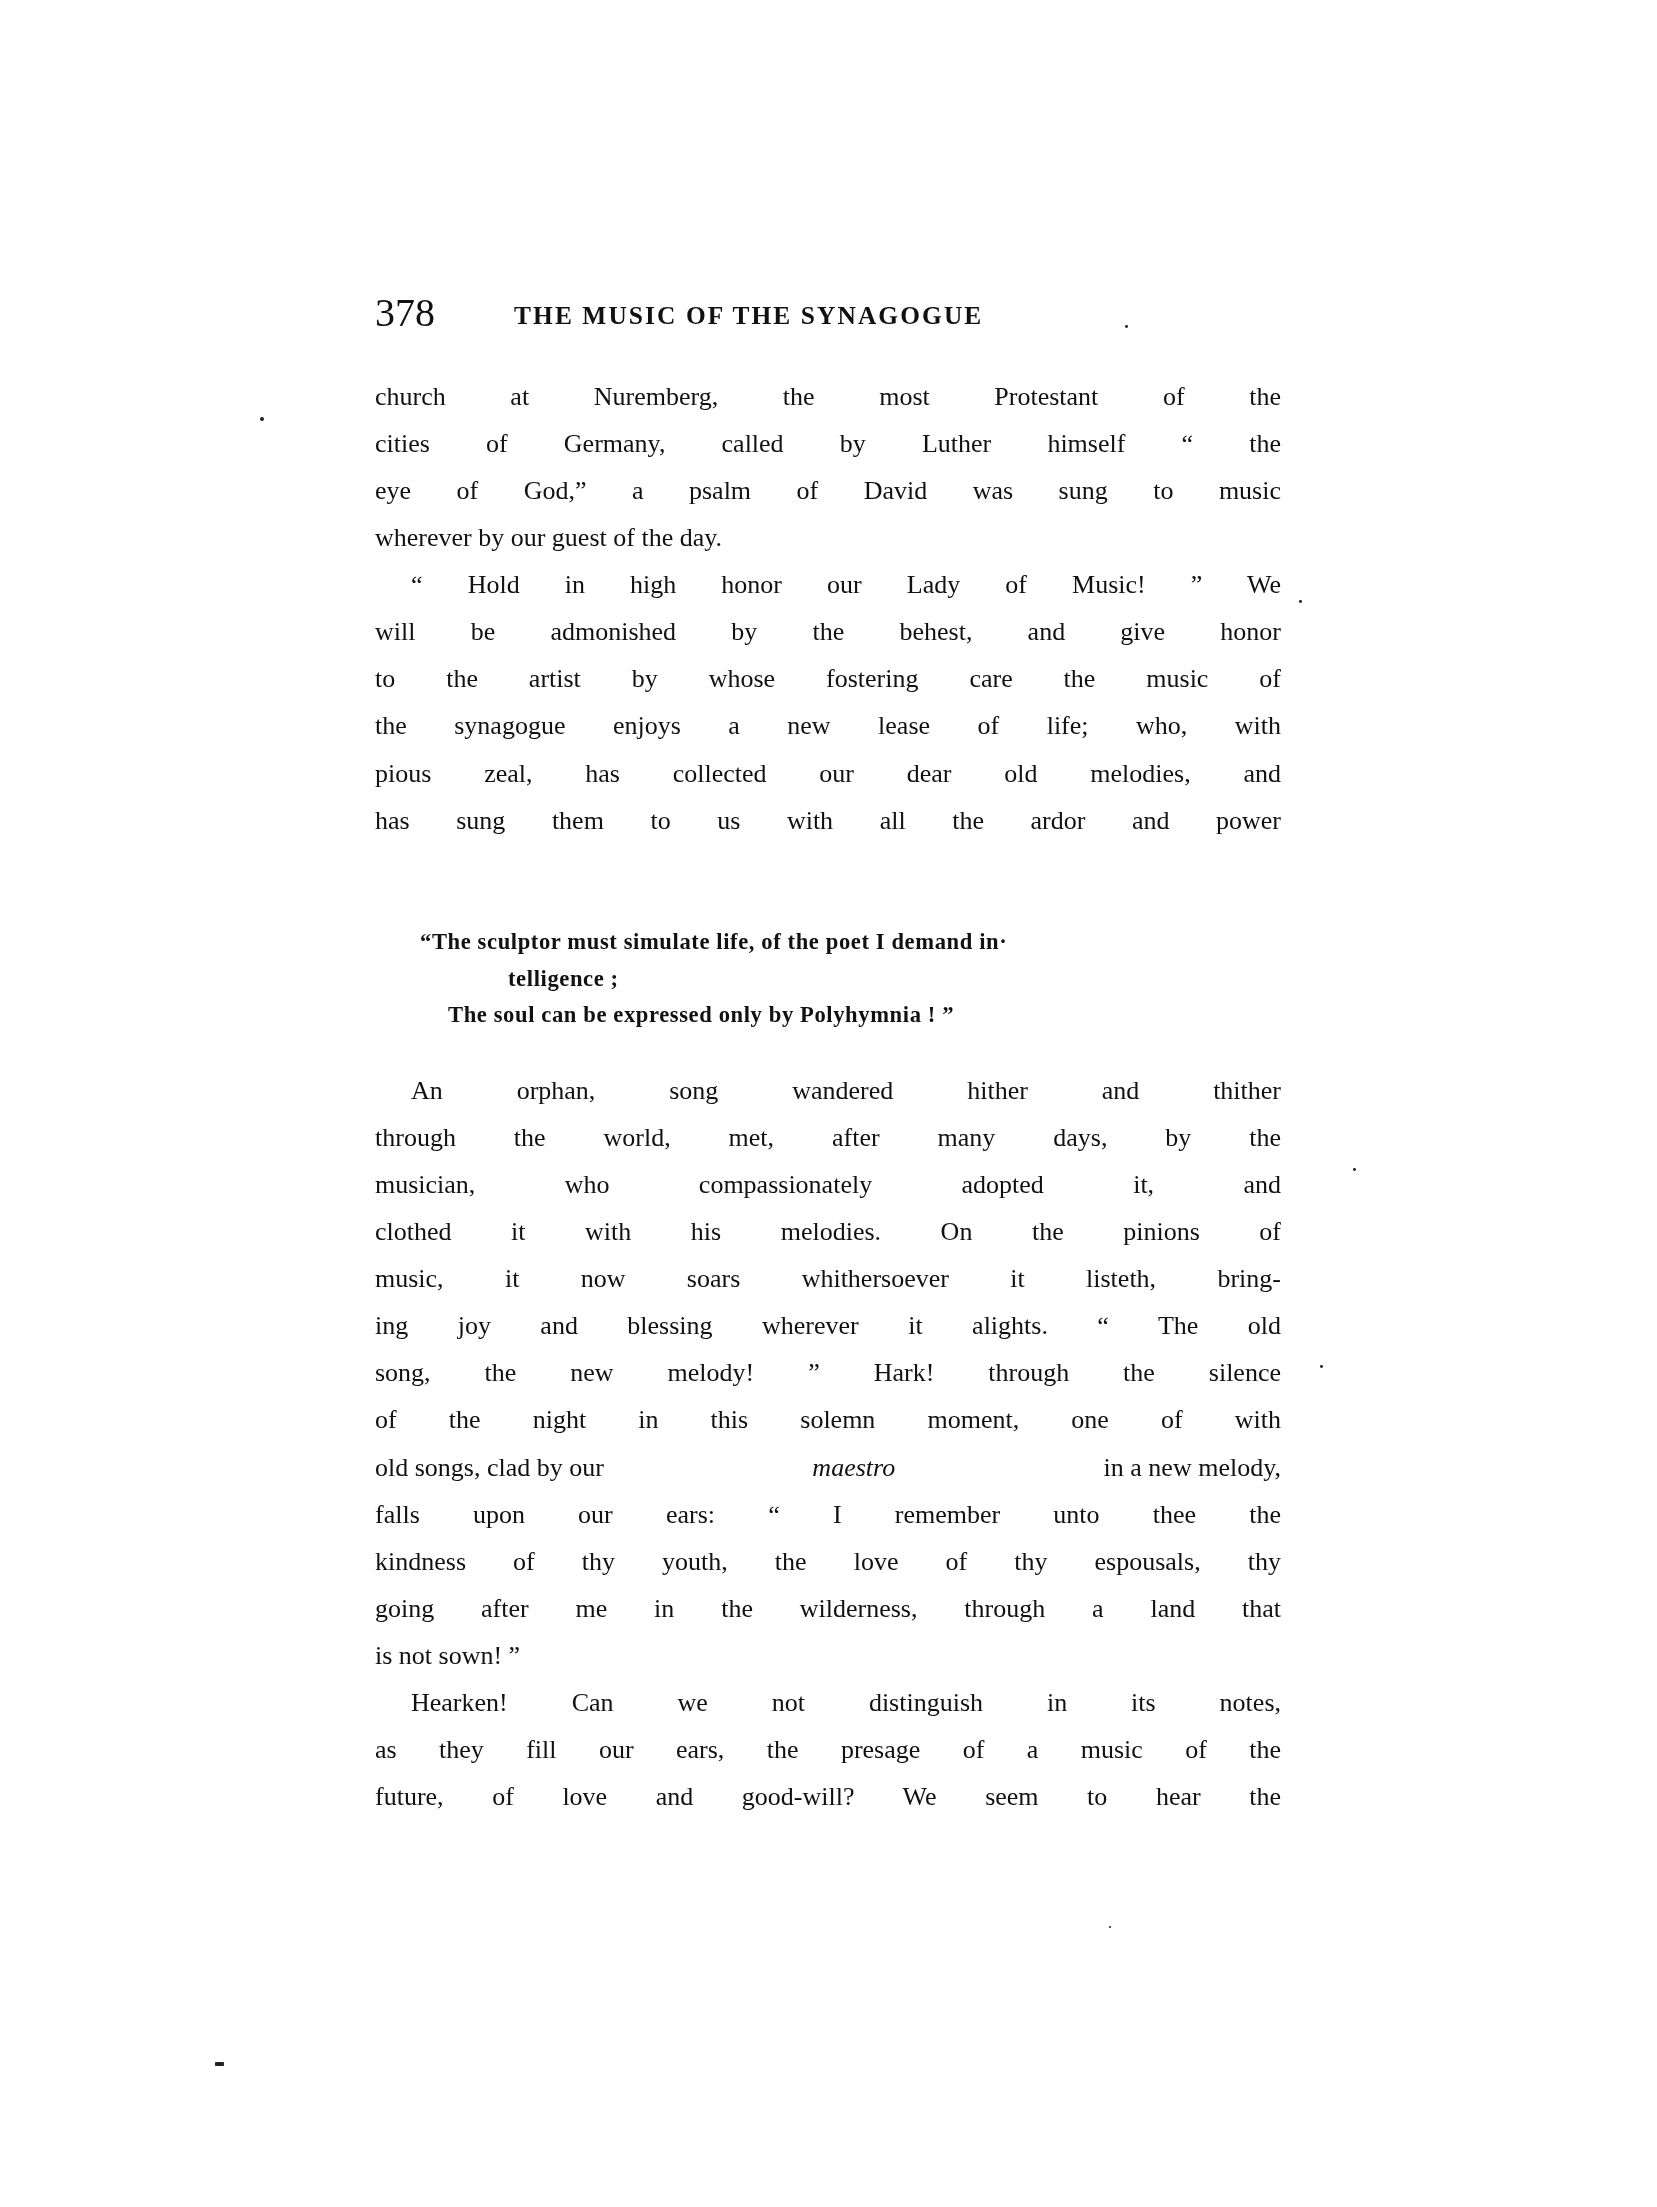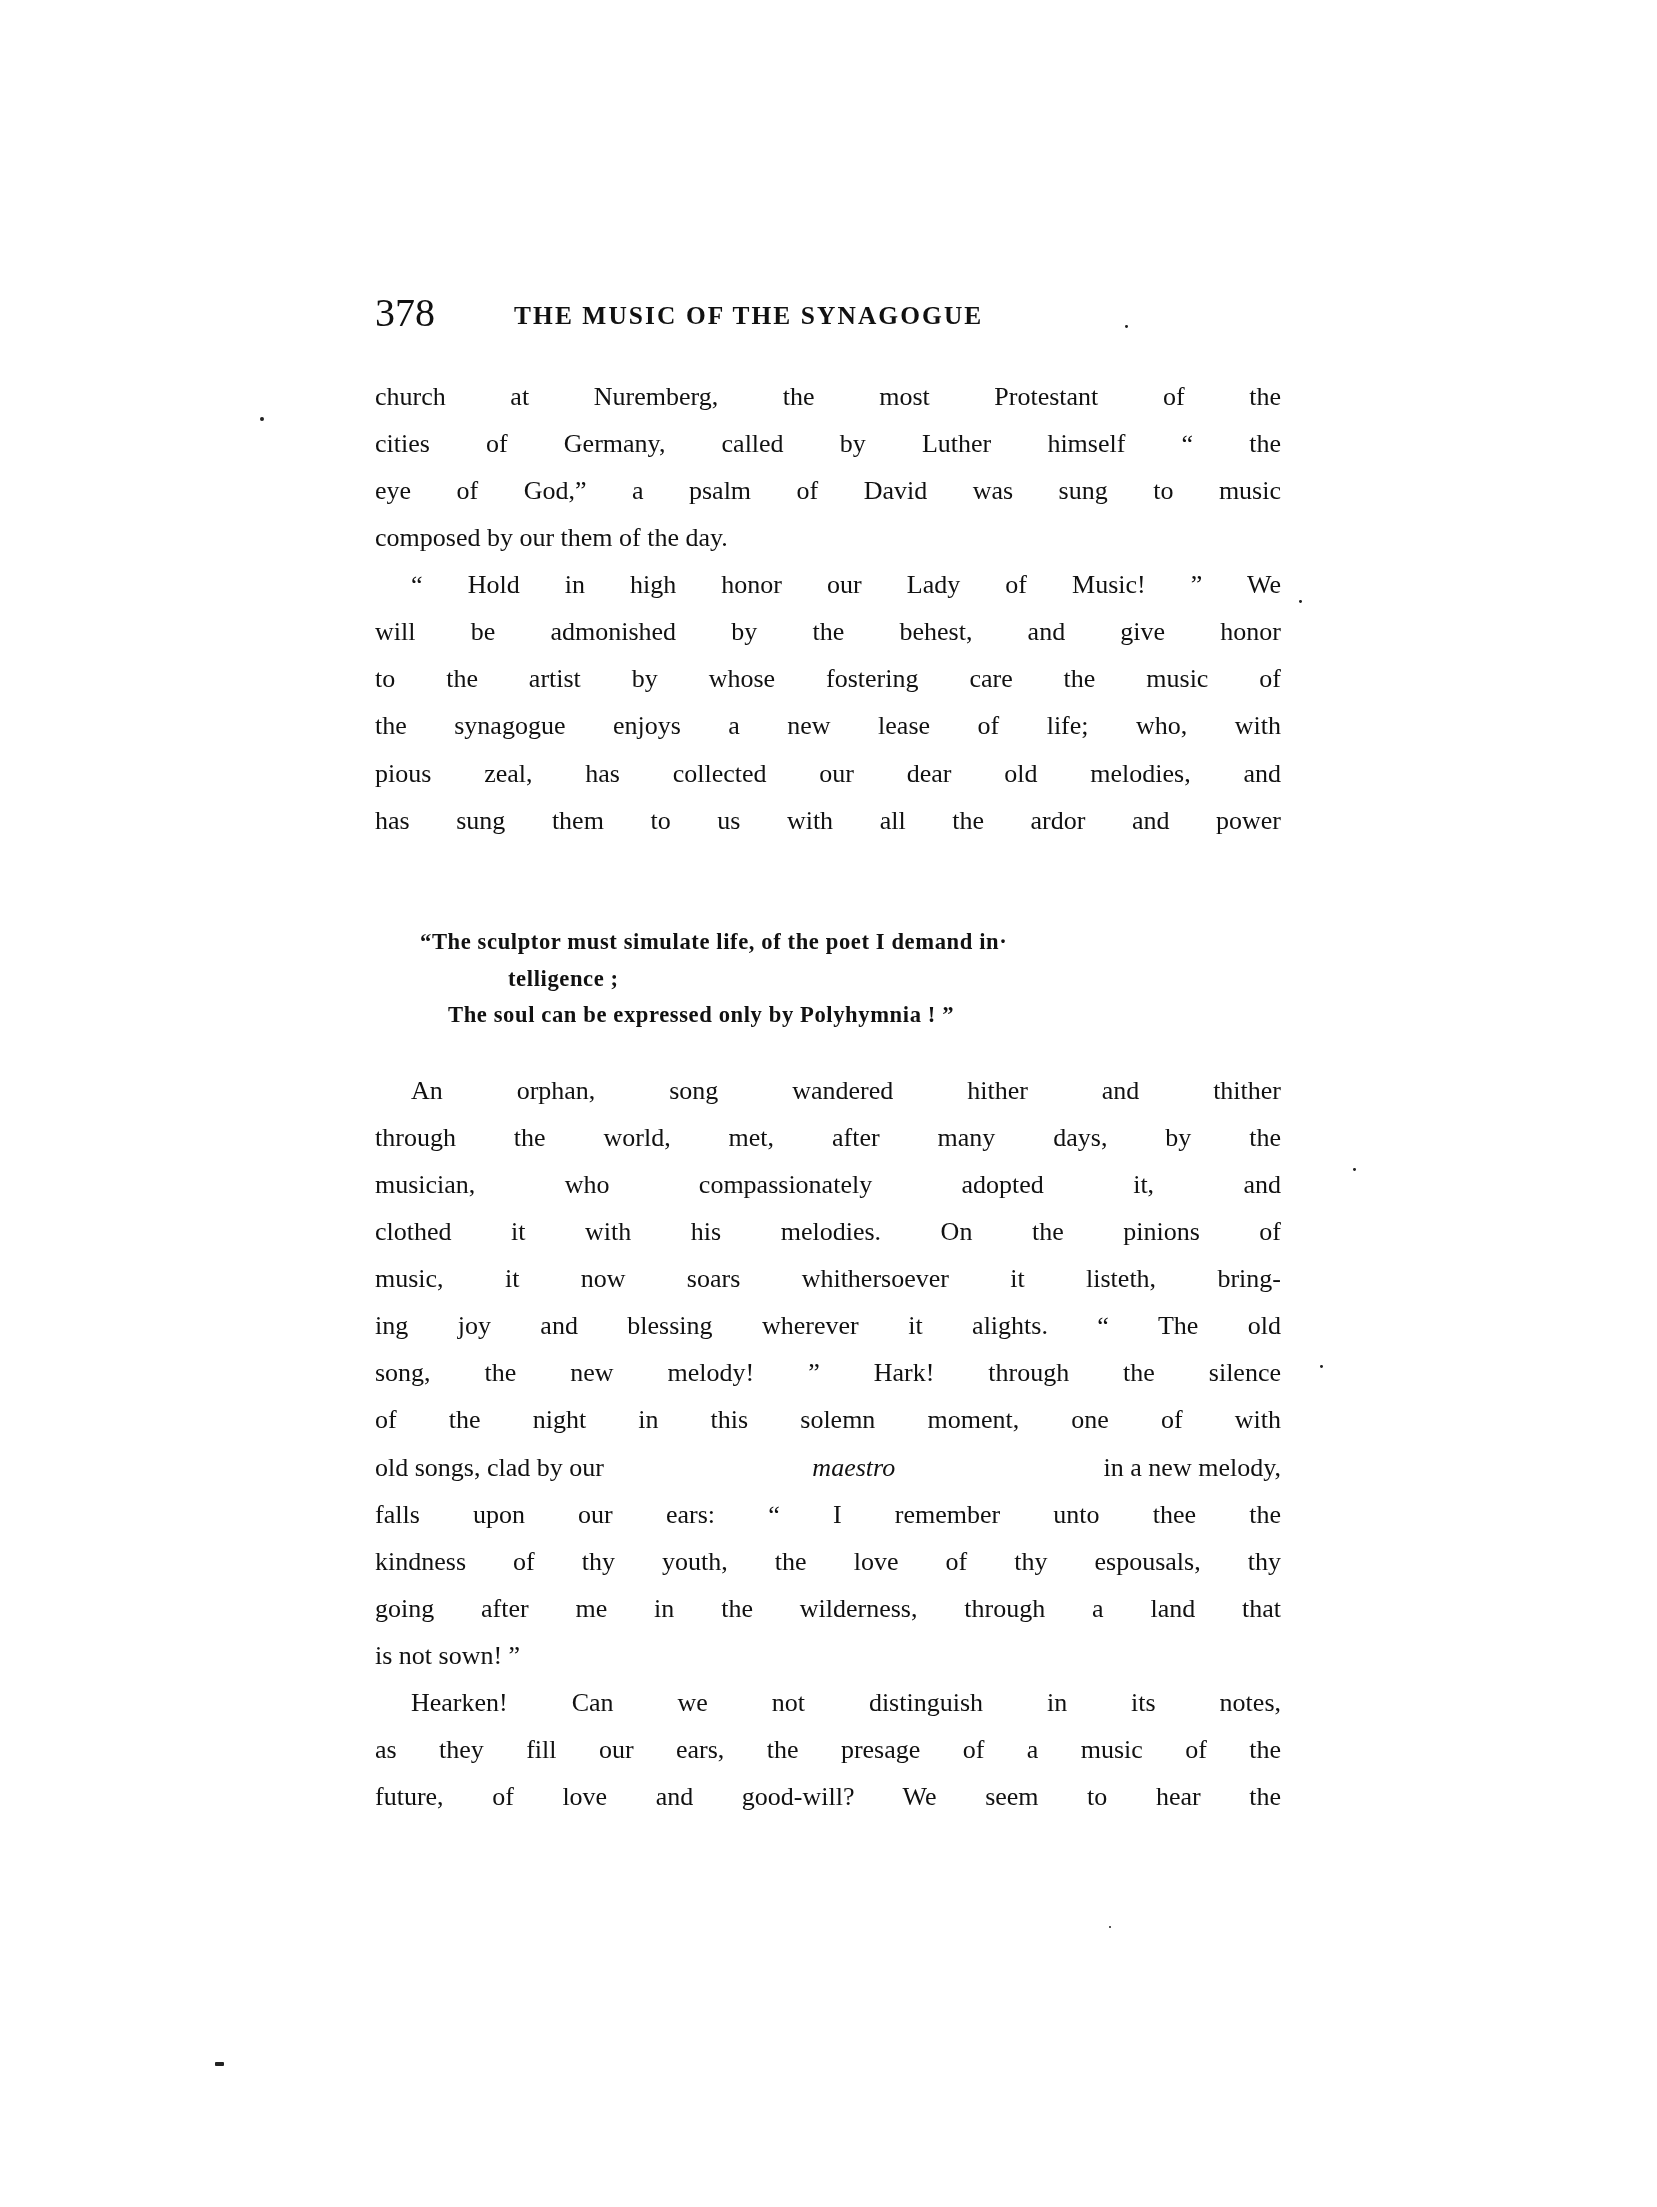--- a/index.html
+++ b/index.html
@@ -25,21 +25,21 @@
 <div class="page">
 
   <div class="running-head">
     <span class="page-number">378</span>
     <span class="head-title">THE MUSIC OF THE SYNAGOGUE</span>
   </div>
 
   <div class="line" style="top:373px">church at Nuremberg, the most Protestant of the</div>
   <div class="line" style="top:420px">cities of Germany, called by Luther himself “ the</div>
   <div class="line" style="top:467px">eye of God,” a psalm of David was sung to music</div>
-  <div class="line last" style="top:514px">composed by our them of the day.</div>
+  <div class="line last" style="top:514px">wherever by our guest of the day.</div>
 
   <div class="line indent" style="top:561px">“ Hold in high honor our Lady of Music! ”  We</div>
   <div class="line" style="top:608px">will be admonished by the behest, and give honor</div>
   <div class="line" style="top:655px">to the artist by whose fostering care the music of</div>
   <div class="line" style="top:702px">the synagogue enjoys a new lease of life; who, with</div>
   <div class="line" style="top:750px">pious zeal, has collected our dear old melodies, and</div>
   <div class="line" style="top:797px">has sung them to us with all the ardor and power</div>
 
   <div class="verse" style="left:420px; top:928px">“The sculptor must simulate life, of the poet I demand in·</div>
   <div class="verse" style="left:508px; top:965px">telligence ;</div>

